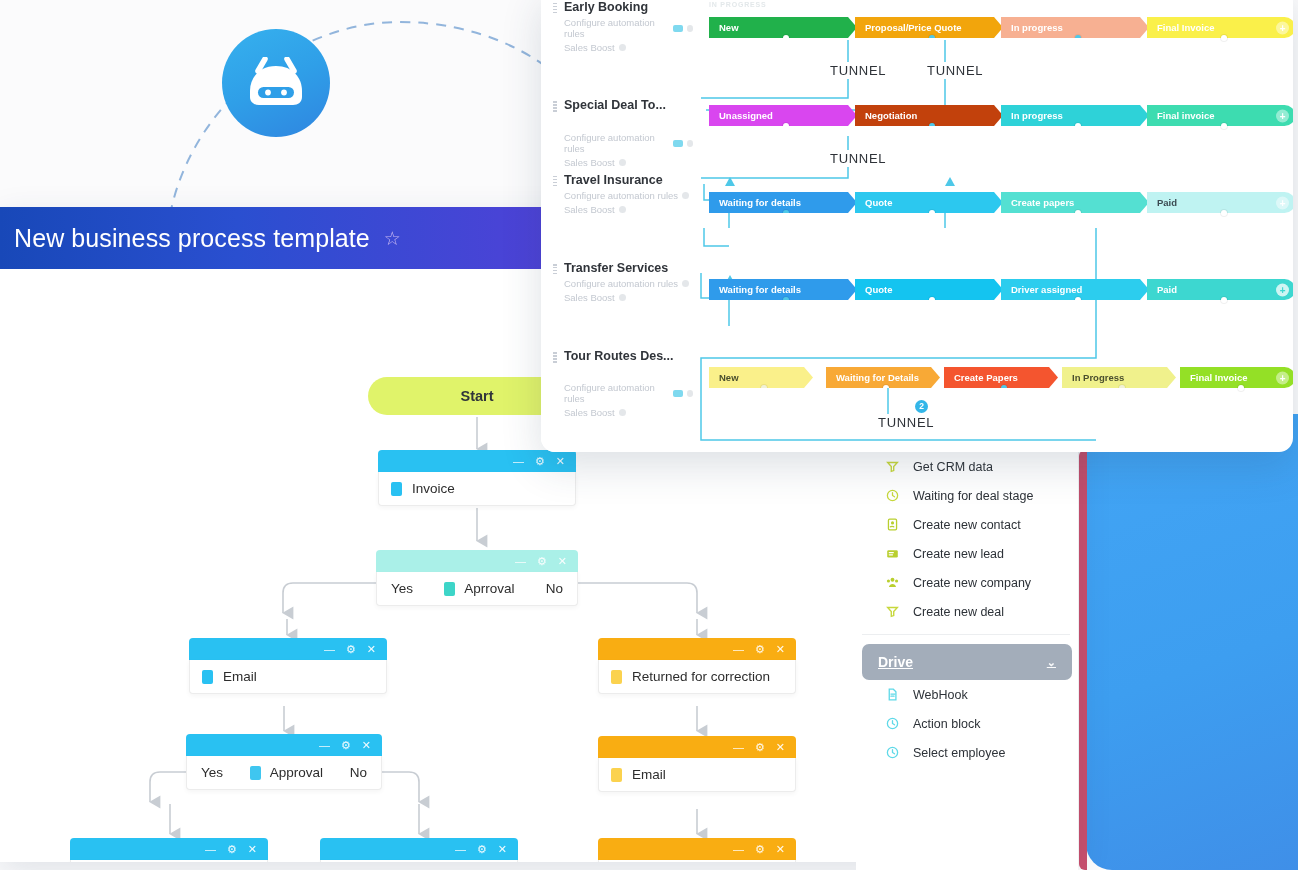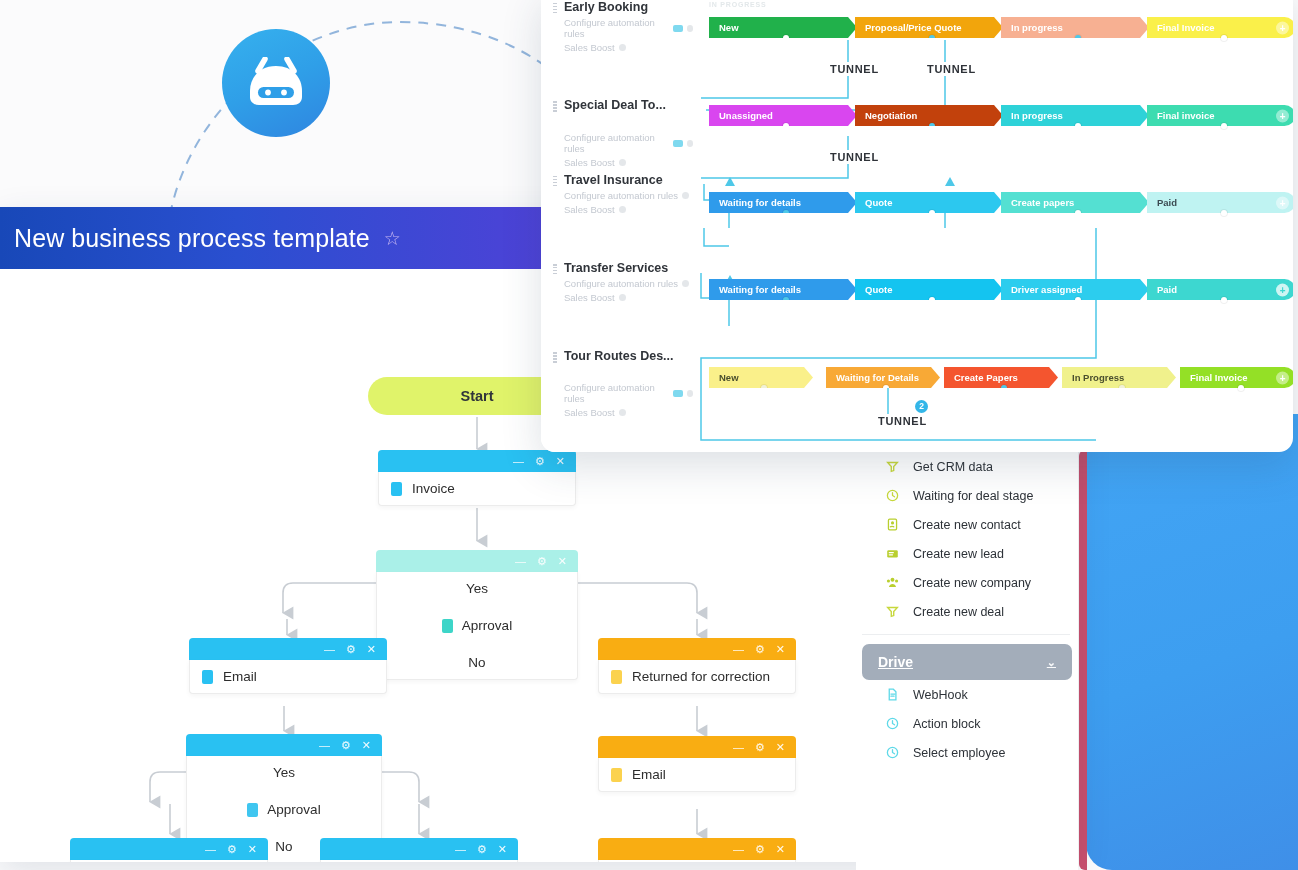--- a/index.html
+++ b/index.html
@@ -70,21 +70,20 @@
     display:flex; align-items:center; justify-content:center;
     color:#30343a; font-size:14.5px; font-weight:700;
   }
 
   .decision-body{
     background:#fff; border:1px solid #ececec; border-top:none;
     border-radius:0 0 4px 4px; padding:9px 14px;
     display:flex; align-items:center; justify-content:space-between;
     font-size:13.5px; color:#2d2d2d; gap:22px;
     box-shadow:0 2px 5px rgba(0,0,0,.045);
-    flex-direction:column;
   }
   .dec-mid{ display:flex; align-items:center; gap:9px; }
   svg.conn{ position:absolute; left:0; top:0; width:100%; height:100%; pointer-events:none; }
 
   
   .pipeline-panel{
     position:absolute; left:541px; top:-12px; width:752px; height:464px;
     background:#fff; border-radius:14px;
     box-shadow:0 14px 40px rgba(40,60,90,.16);
     overflow:hidden;
@@ -114,21 +113,21 @@
     position:absolute; left:50%; bottom:-3px; width:6px;height:6px;border-radius:50%;
     background:#fff; box-shadow:0 0 0 1px rgba(0,0,0,.06);
   }
   .stage-plus{
     position:absolute; right:6px; top:50%; transform:translateY(-50%);
     width:13px;height:13px;border-radius:50%;
     background:rgba(255,255,255,.45); color:#fff; font-size:10px; line-height:13px;
     text-align:center;
   }
   .tunnel-lbl{
-    position:absolute; font-size:11px; font-weight:700; color:#2e3238;
+    position:absolute; font-size:13px; font-weight:400; color:#2e3238;
     letter-spacing:.7px; background:#fff; padding:1px 3px;
   }
   .tunnel-badge{
     position:absolute; width:13px;height:13px;border-radius:50%;
     background:#33b6e8; color:#fff; font-size:8.5px; line-height:13px;
     text-align:center; font-weight:700;
   }
   .inprog-lbl{
     position:absolute; left:168px; top:13px;
     font-size:7px; font-weight:700; color:#e3e8ea; letter-spacing:.8px;

